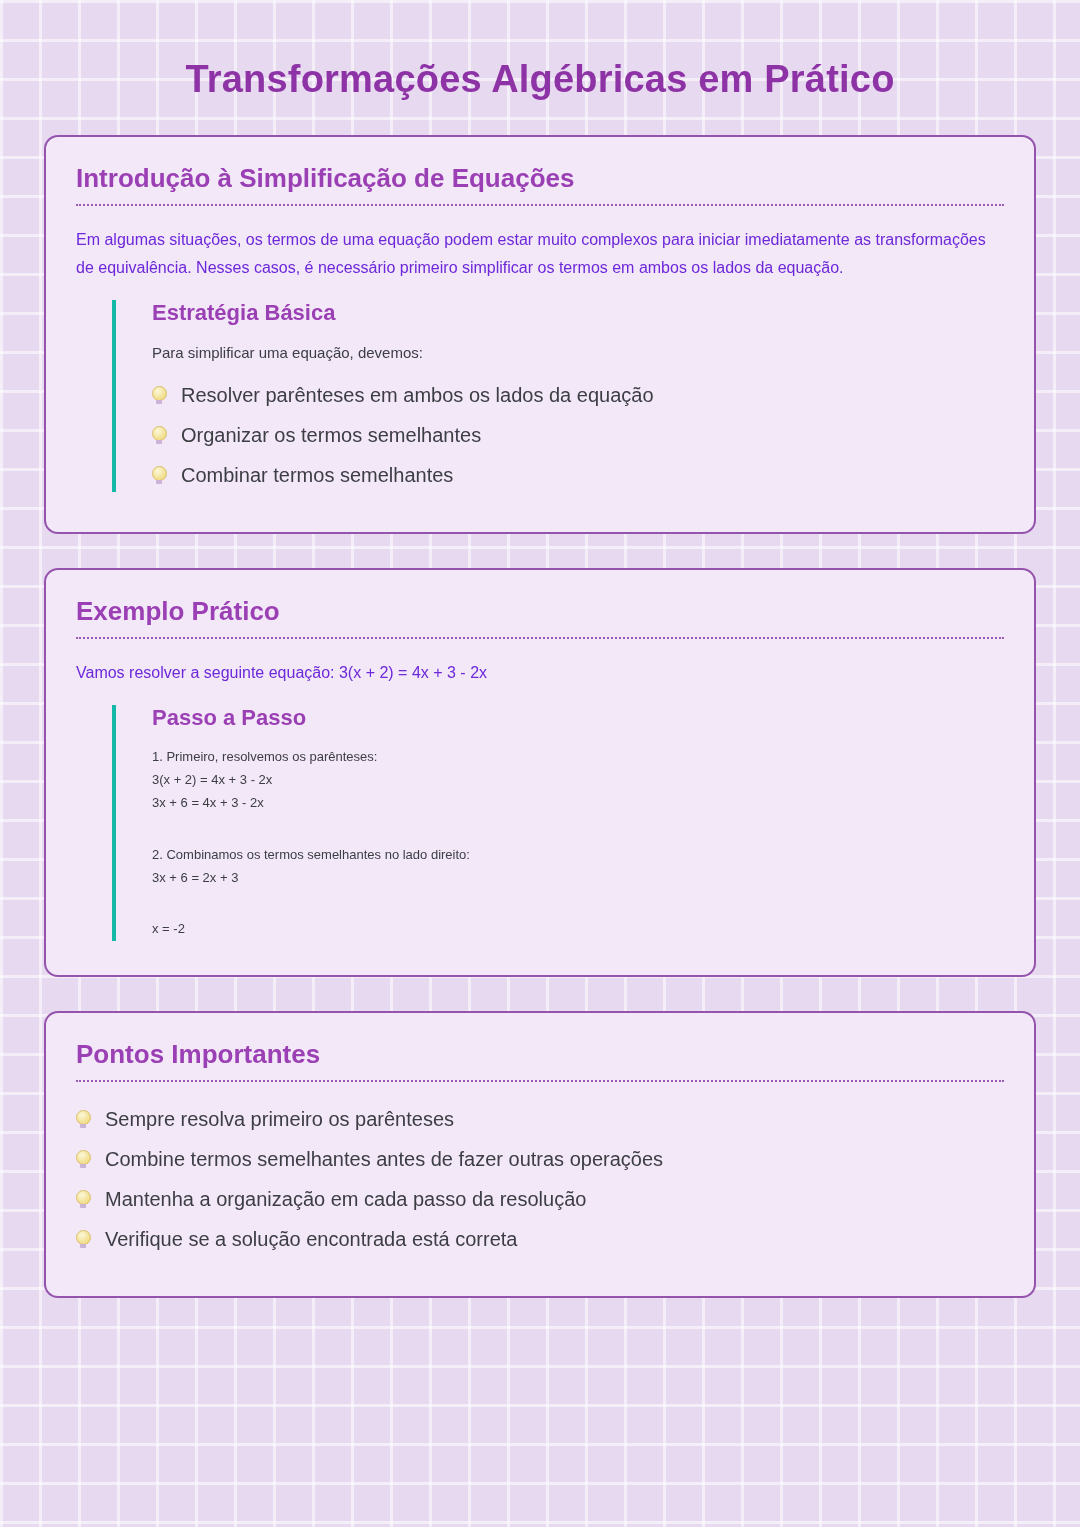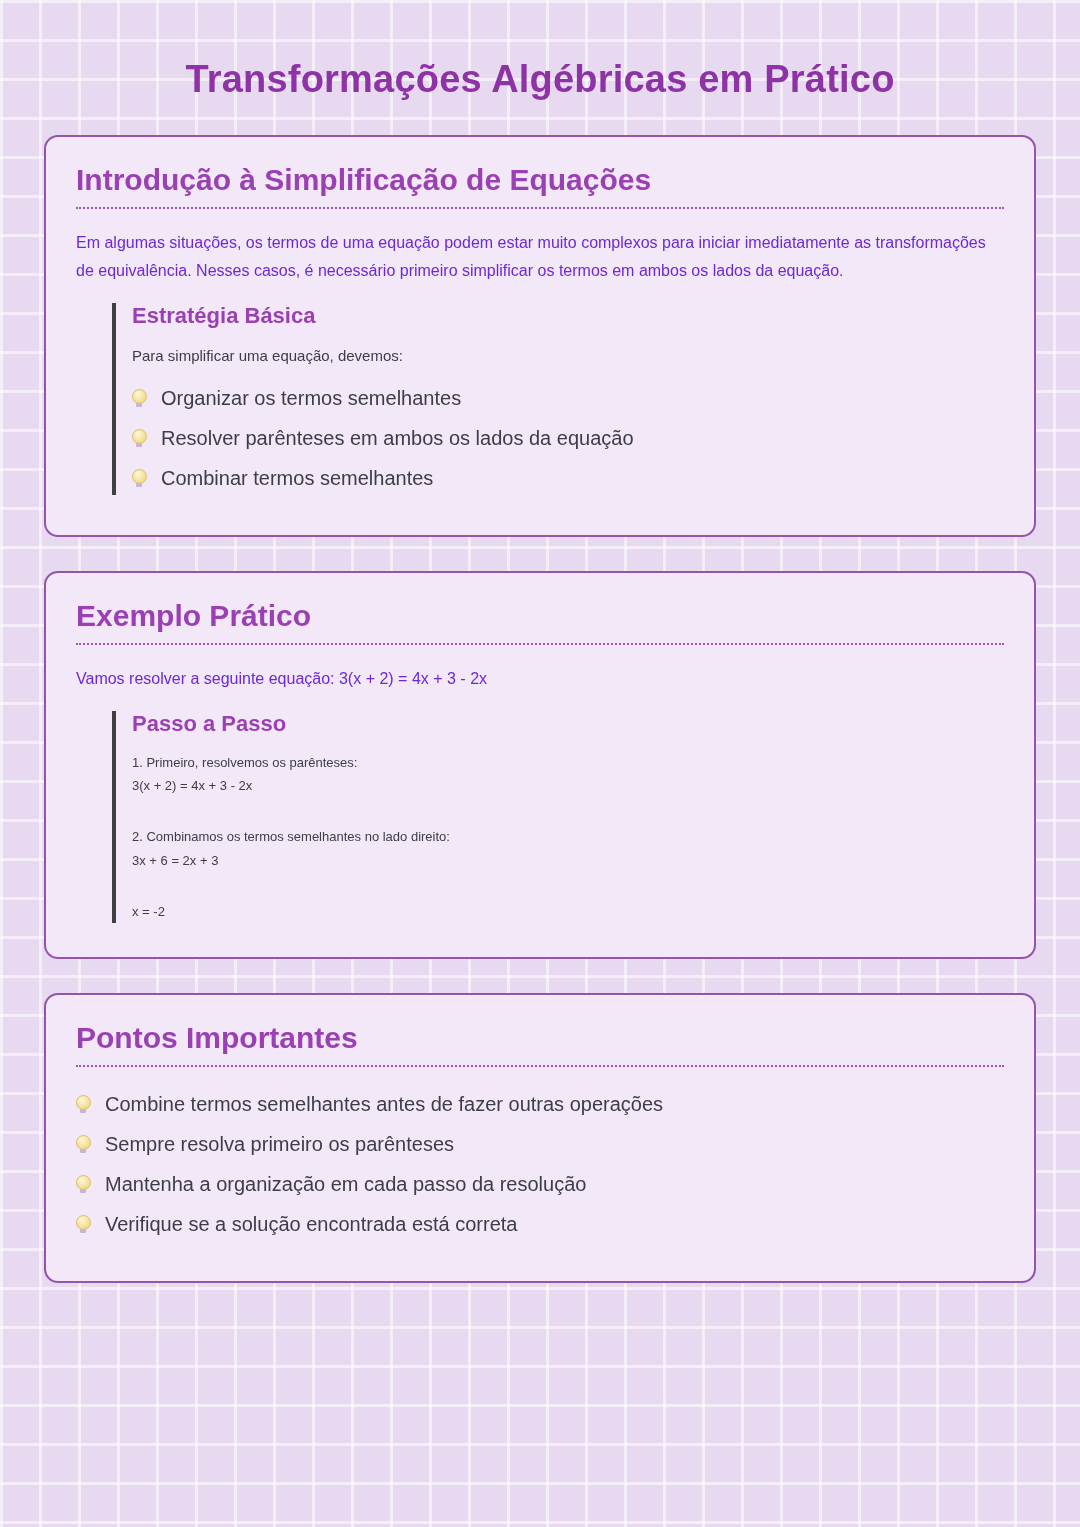--- a/index.html
+++ b/index.html
@@ -31,39 +31,39 @@
 
   .card {
     margin: 0 44px 34px 44px;
     background: #f2e8f8;
     border: 2px solid #9453ad;
     border-radius: 14px;
     padding: 26px 30px 34px 30px;
   }
 
   .card-heading {
-    font-size: 30px;
+    font-size: 26px;
     font-weight: bold;
     color: #9b3fb4;
     padding-bottom: 10px;
     border-bottom: 2px dotted #9b59b6;
     margin-bottom: 20px;
   }
 
   .body-text {
     font-size: 16px;
     line-height: 1.75;
     color: #6d28d9;
     max-width: 940px;
   }
 
   .sub-block {
     margin: 18px 0 0 36px;
-    border-left: 4px solid #404040;
-    padding-left: 16px;
+    border-left: 4px solid #14b8a6;
+    padding-left: 36px;
   }
 
   .sub-heading {
     font-size: 22px;
     font-weight: bold;
     color: #9b3fb4;
     margin-bottom: 14px;
   }
 
   .lead-text {
@@ -128,68 +128,69 @@
 <section class="card">
   <h2 class="card-heading">Introdução à Simplificação de Equações</h2>
   <p class="body-text">Em algumas situações, os termos de uma equação podem estar muito complexos para iniciar imediatamente as transformações de equivalência. Nesses casos, é necessário primeiro simplificar os termos em ambos os lados da equação.</p>
 
   <div class="sub-block">
     <h3 class="sub-heading">Estratégia Básica</h3>
     <p class="lead-text">Para simplificar uma equação, devemos:</p>
     <ul class="bullet-list">
       <li>
         <span class="bulb-icon"></span>
-        <span>Organizar os termos semelhantes</span>
+        <span>Resolver parênteses em ambos os lados da equação</span>
       </li>
       <li>
         <span class="bulb-icon"></span>
-        <span>Resolver parênteses em ambos os lados da equação</span>
+        <span>Organizar os termos semelhantes</span>
       </li>
       <li>
         <span class="bulb-icon"></span>
         <span>Combinar termos semelhantes</span>
       </li>
     </ul>
   </div>
 </section>
 
 <section class="card">
   <h2 class="card-heading">Exemplo Prático</h2>
   <p class="body-text">Vamos resolver a seguinte equação: 3(x + 2) = 4x + 3 - 2x</p>
 
   <div class="sub-block">
     <h3 class="sub-heading">Passo a Passo</h3>
 
     <div class="step-group">
       <div class="step-line">1. Primeiro, resolvemos os parênteses:</div>
       <div class="step-line">3(x + 2) = 4x + 3 - 2x</div>
+      <div class="step-line">3x + 6 = 4x + 3 - 2x</div>
     </div>
 
     <div class="step-group">
       <div class="step-line">2. Combinamos os termos semelhantes no lado direito:</div>
       <div class="step-line">3x + 6 = 2x + 3</div>
     </div>
 
 
     <div class="step-group">
       <div class="step-line">x = -2</div>
     </div>
   </div>
 </section>
 
 <section class="card">
   <h2 class="card-heading">Pontos Importantes</h2>
   <ul class="bullet-list">
     <li>
       <span class="bulb-icon"></span>
-      <span>Combine termos semelhantes antes de fazer outras operações</span>
+      <span>Sempre resolva primeiro os parênteses</span>
     </li>
     <li>
       <span class="bulb-icon"></span>
-      <span>Sempre resolva primeiro os parênteses</span>
+      <span>Combine termos semelhantes antes de fazer outras operações</span>
     </li>
     <li>
       <span class="bulb-icon"></span>
       <span>Mantenha a organização em cada passo da resolução</span>
     </li>
     <li>
       <span class="bulb-icon"></span>
       <span>Verifique se a solução encontrada está correta</span>
     </li>
   </ul>

